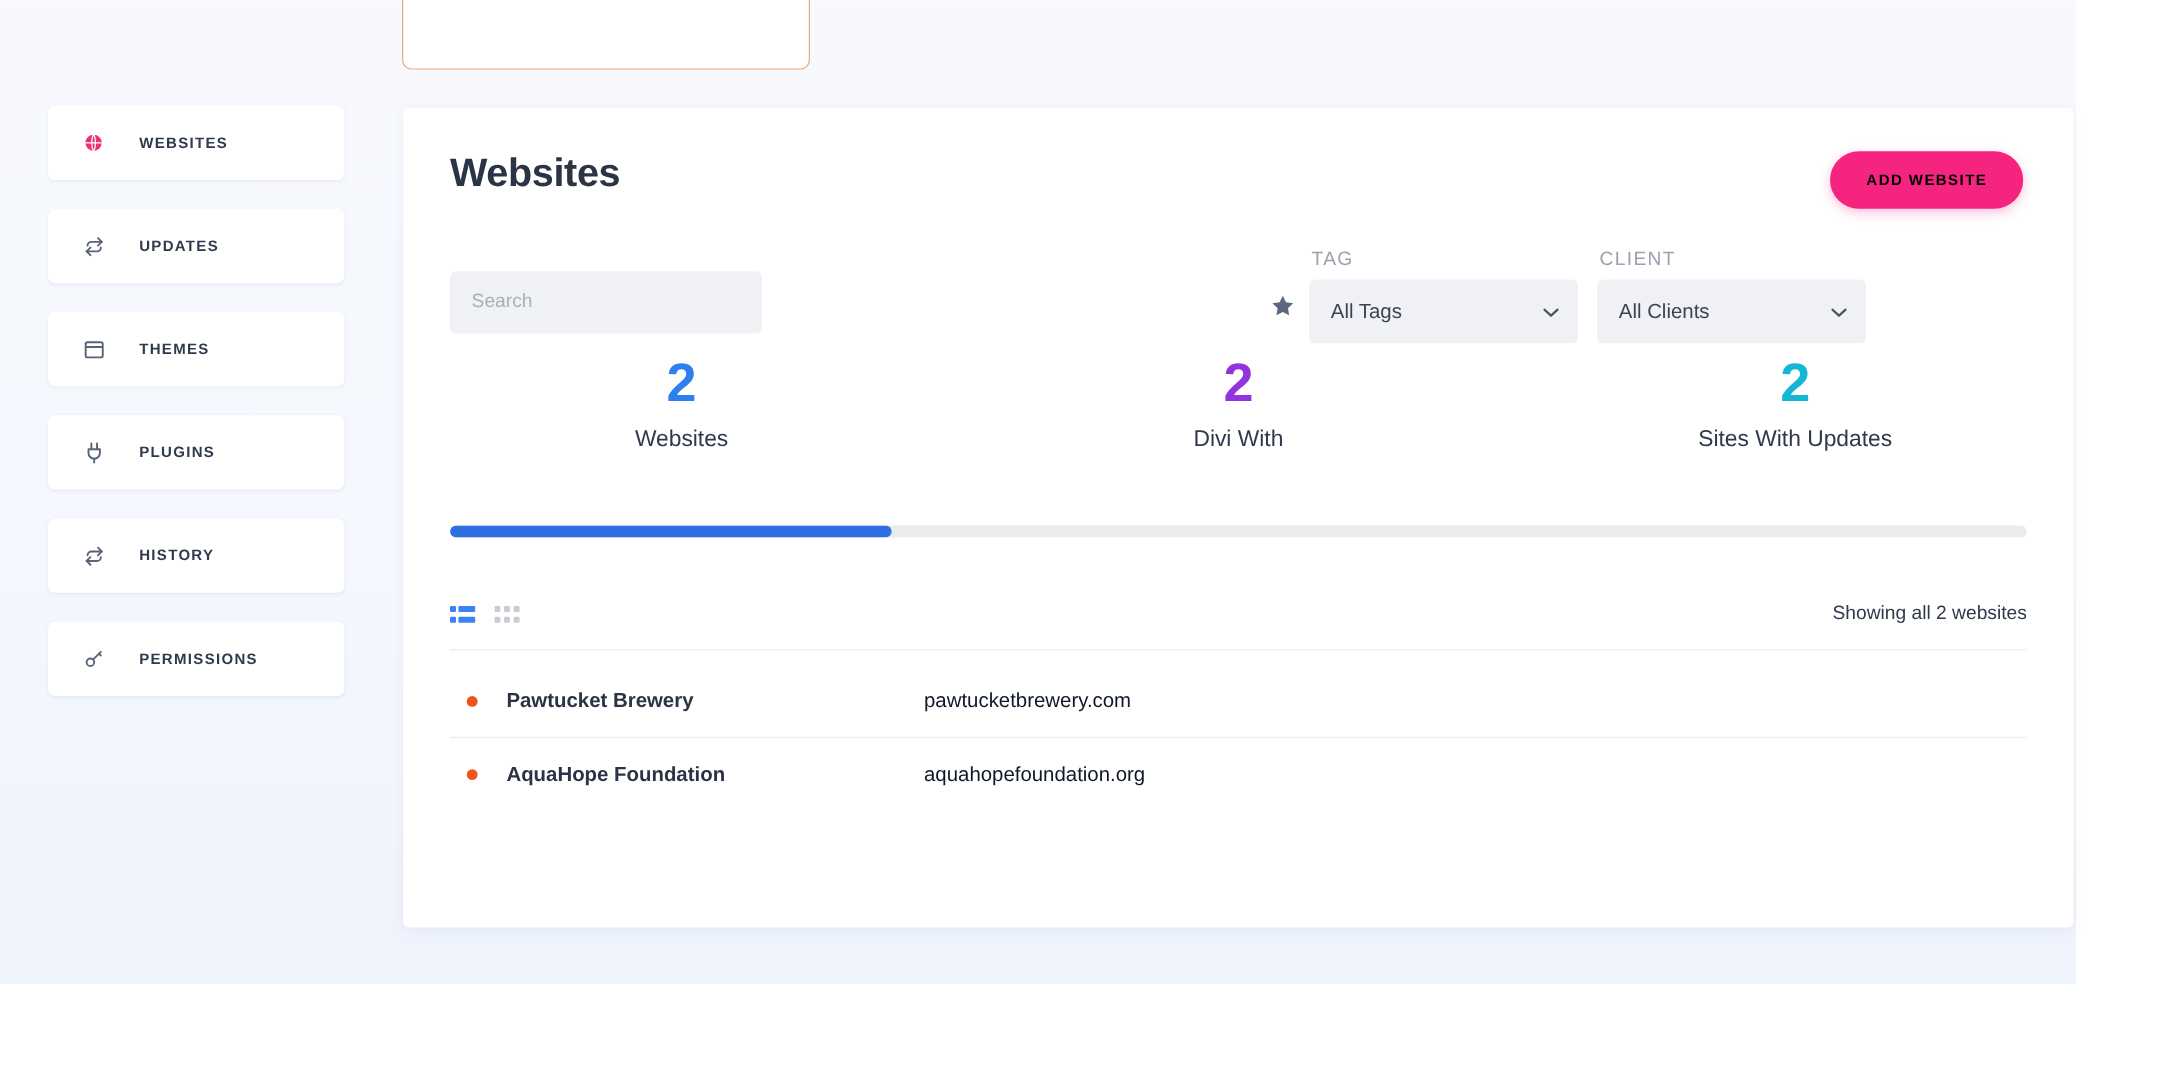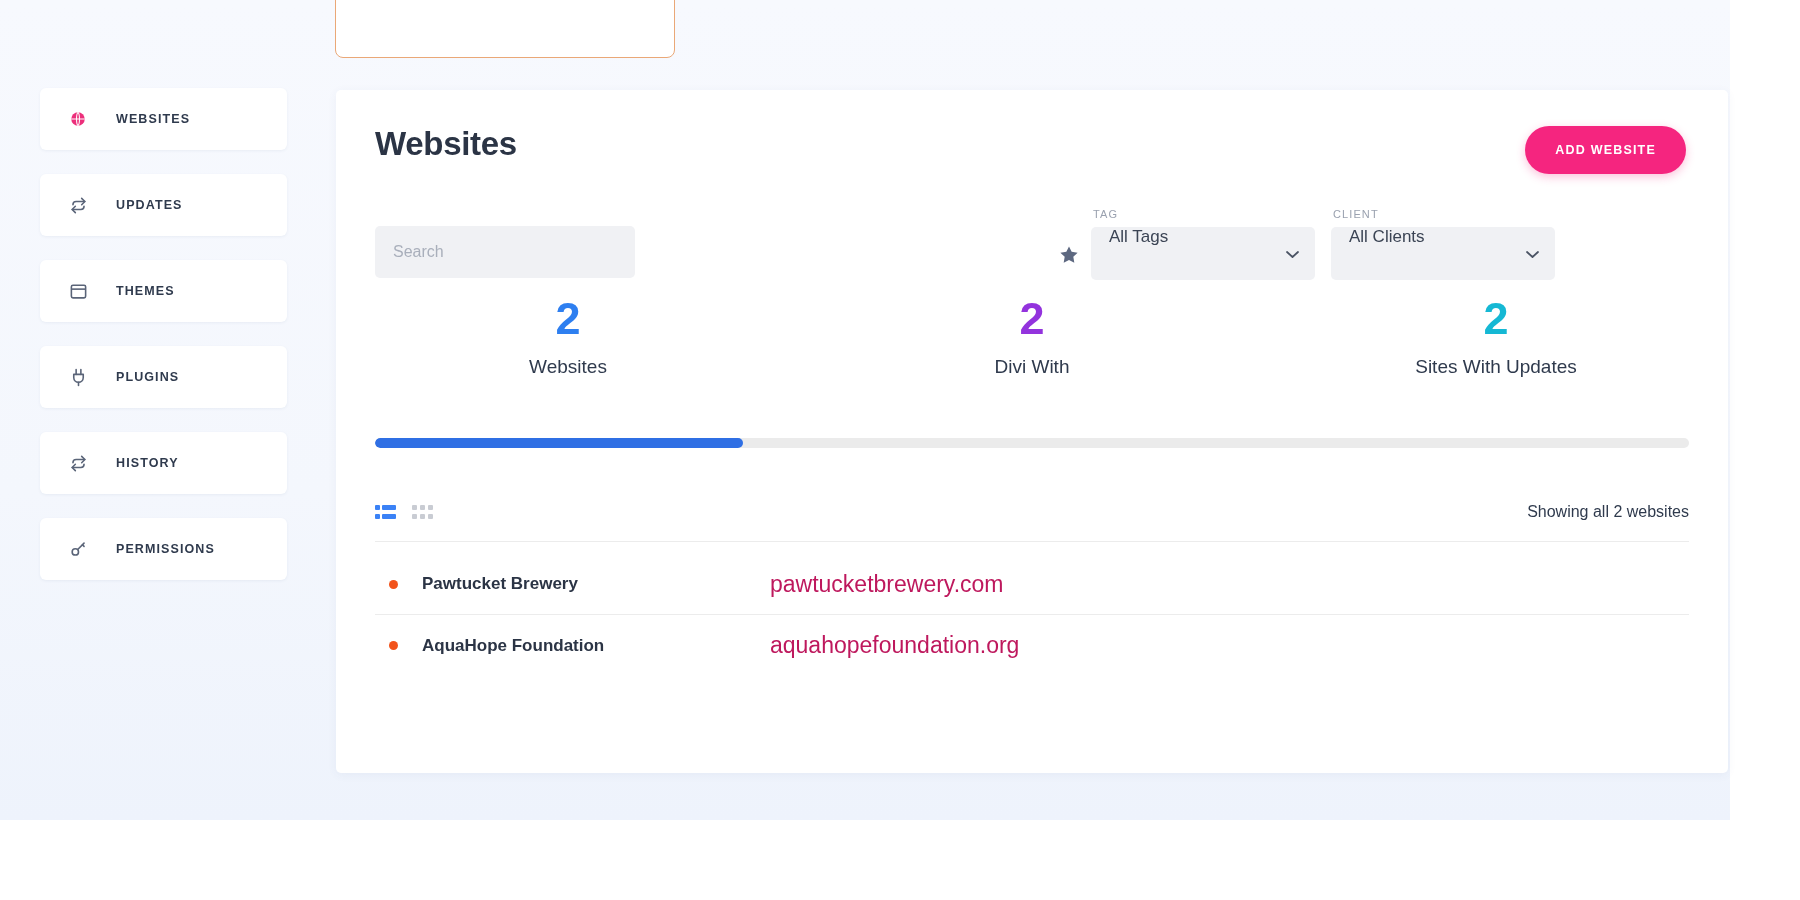--- a/index.html
+++ b/index.html
@@ -111,21 +111,21 @@
     letter-spacing: -0.3px;
   }
 
   .add-website-btn {
     position: absolute;
     right: 42px;
     top: 36px;
     height: 48px;
     padding: 16px 30px;
     background: #f5257f;
-    color: #ffffff;
+    color: #000000;
     border: none;
     border-radius: 24px;
     font-family: "Liberation Sans", sans-serif;
     font-size: 12.5px;
     font-weight: 700;
     letter-spacing: 1.2px;
     text-transform: uppercase;
     cursor: pointer;
     box-shadow: 0 3px 10px rgba(245, 37, 127, 0.28);
   }
@@ -163,35 +163,36 @@
     height: 22px;
     color: #5d6880;
     cursor: pointer;
   }
 
   .select-group { position: absolute; top: 10px; }
   .select-group.tag    { left: 755px; width: 224px; }
   .select-group.client { left: 995px; width: 224px; }
 
   .select-caption {
-    font-size: 11px;
+    font-size: 16px;
     letter-spacing: 1.1px;
     color: #9aa1af;
     text-transform: uppercase;
     margin-bottom: 7px;
     margin-left: 2px;
   }
 
   .select-box {
     position: relative;
     width: 100%;
     height: 53px;
     background: #f0f1f4;
     border-radius: 5px;
     display: flex;
+    align-items: center;
     padding: 0 18px;
     cursor: pointer;
   }
 
   .select-value {
     font-size: 17px;
     color: #3b4454;
     font-weight: 400;
   }
 
@@ -300,22 +301,22 @@
 
   .site-name {
     margin-left: 24px;
     width: 348px;
     font-size: 17px;
     font-weight: 700;
     color: #2b3445;
   }
 
   .site-url {
-    font-size: 23px;
-    color: #be185d;
+    font-size: 17px;
+    color: #0f172a;
     font-weight: 400;
   }
 </style>
 </head>
 <body>
 
 <div class="viewport">
   <div class="app-backdrop"></div>
 
   <div class="top-clipped-panel"></div>

